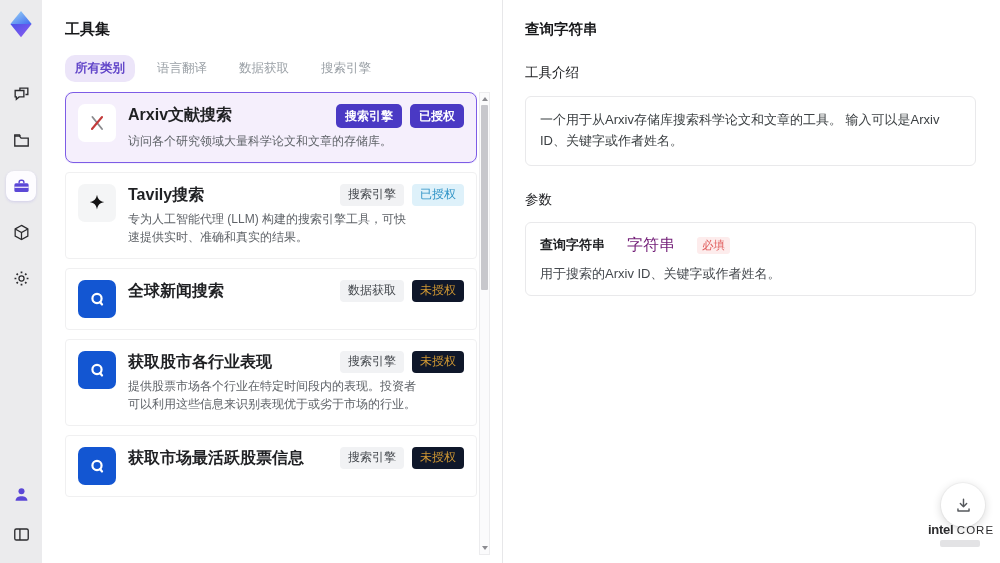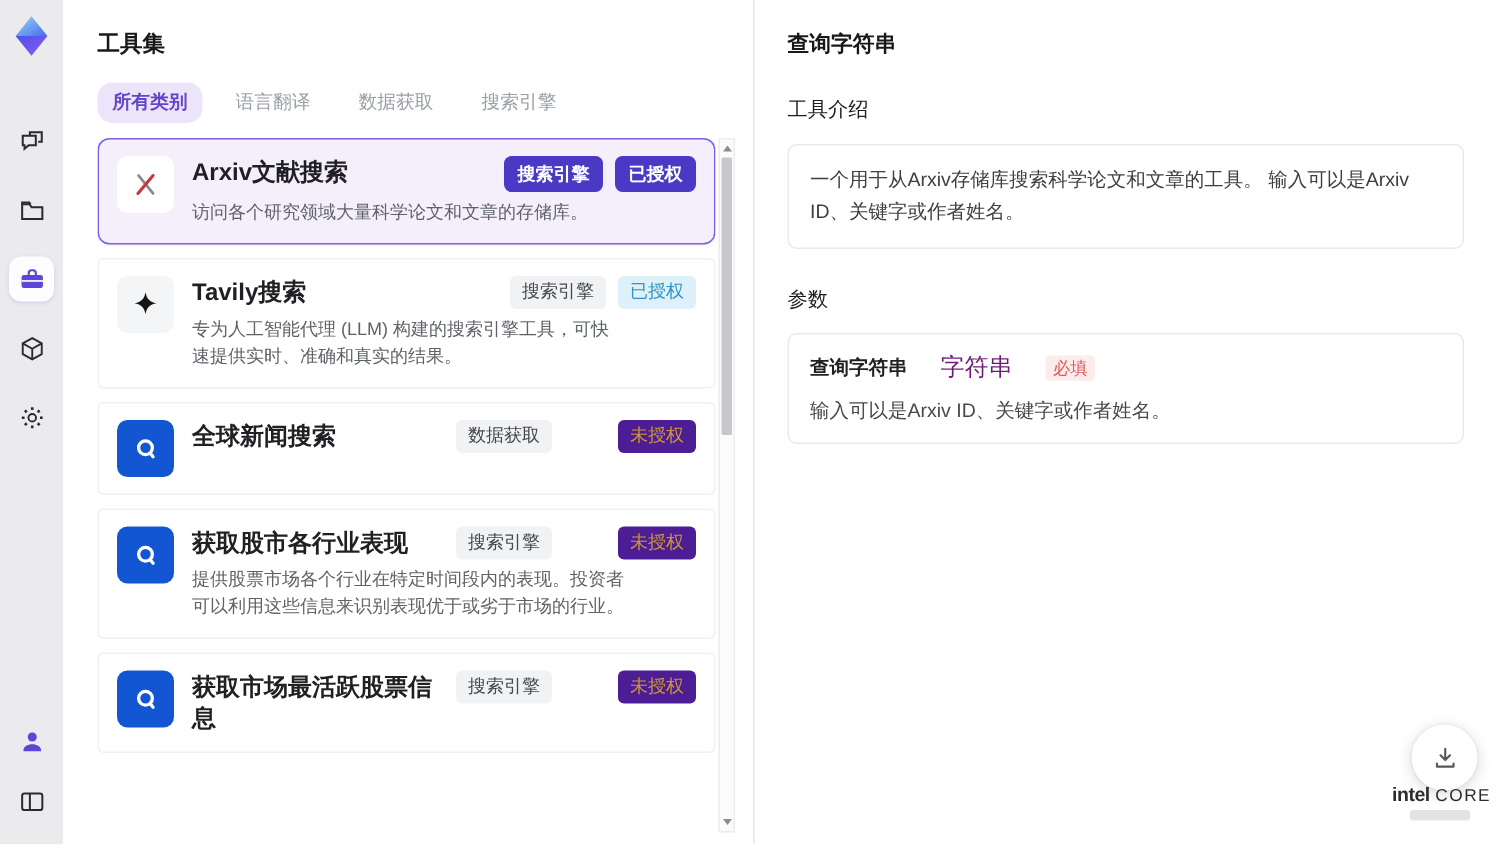--- a/index.html
+++ b/index.html
@@ -50,21 +50,21 @@
   .card.selected .tool-icon { background:#ffffff; }
   .tool-icon.blue { background:#1356d2; }
   .tool-icon svg { width:22px; height:22px; }
   .card-body { flex:1; padding-left:12px; min-width:0; }
   .card-top { display:flex; justify-content:space-between; align-items:flex-start; }
   .tool-title { font-size:16px; font-weight:bold; color:#1f2023; padding-top:1px; }
   .badges { display:flex; gap:8px; flex:none; margin-left:8px; }
   .badge { font-size:12px; padding:2.5px 8px; border-radius:4px; white-space:nowrap; }
   .badge.cat { background:#f1f2f4; color:#45494e; }
   .badge.auth { background:#def1fa; color:#2f93c6; }
-  .badge.unauth { background:#4c1d95; color:#cf9733;margin-left:36px; }
+  .badge.unauth { background:#0f172a; color:#cf9733; }
   .badge.solid { background:#4a39c4; color:#ffffff; font-weight:bold; padding:3.5px 9px; border-radius:5px; }
   .tool-desc { margin-top:4px; font-size:12px; color:#5f6368; line-height:1.55; max-width:288px; }
   
   .scrollbar {
     position:absolute; right:0; top:0; width:11px; height:100%;
     background:#fbfbfc; border:1px solid #ececee;
   }
   .sb-arrow { position:absolute; left:0; width:9px; height:10px; display:flex; align-items:center; justify-content:center; cursor:pointer; }
   .sb-arrow.up { top:1px; }
   .sb-arrow.down { bottom:1px; }
@@ -299,21 +299,21 @@
   <div class="section-heading">工具介绍</div>
   <div class="intro-box">一个用于从Arxiv存储库搜索科学论文和文章的工具。 输入可以是Arxiv ID、关键字或作者姓名。</div>
 
   <div class="section-heading">参数</div>
   <div class="param-box">
     <div class="param-head">
       <span class="param-name">查询字符串</span>
       <span class="param-type">字符串</span>
       <span class="param-required">必填</span>
     </div>
-    <div class="param-desc">输入可以是Arxiv ID、关键字或作者姓名。</div>
+    <div class="param-desc">用于搜索的Arxiv ID、关键字或作者姓名。</div>
   </div>
 </div>
 
 <div class="fab">
   <svg viewBox="0 0 24 24" fill="none" stroke="#55585c" stroke-width="1.8" stroke-linecap="round" stroke-linejoin="round">
     <path d="M12 4v9.5M12 13.5l-4-4M12 13.5l4-4"></path>
     <path d="M5 16.5v2.5h14v-2.5"></path>
   </svg>
 </div>
 

